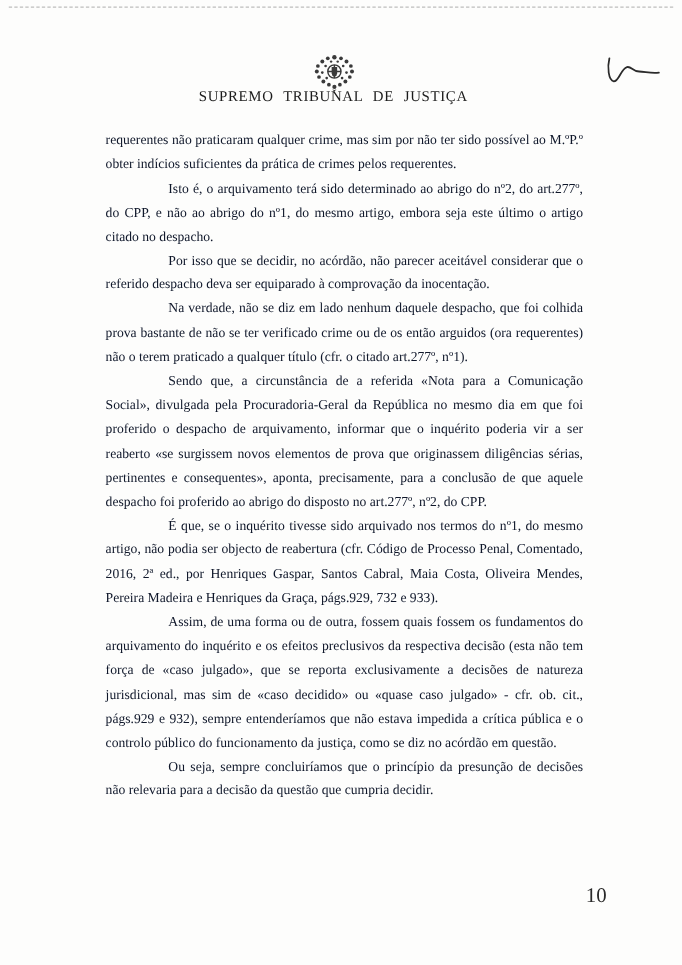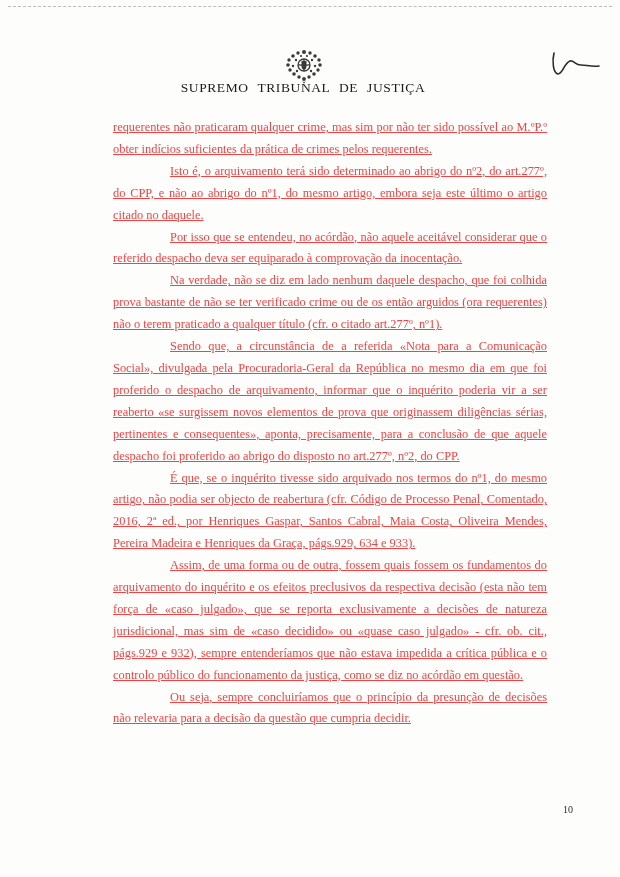--- a/index.html
+++ b/index.html
@@ -21,31 +21,30 @@
     text-align:center;
     font-size:13.5px;letter-spacing:0.6px;word-spacing:5px;
     color:#1b1b1b;
     transform:translateX(-4px);
     white-space:nowrap;
   }
   .handwritten-mark{
     position:absolute;left:546px;top:48px;width:60px;height:38px;
   }
   .text-block{
-    position:absolute;left:113px;top:117px;width:434px;
+    position:absolute;left:96px;top:117px;width:434px;
     font-size:12.4px;line-height:21.9px;
     text-align:justify;
-    color:#ef4444;
-    text-decoration:underline;
+    color:#0f172a;
   }
   .text-block p{margin:0;}
   .text-block p.indent{text-indent:57px;}
   .page-number{
-    position:absolute;left:553px;top:804px;width:30px;
-    font-size:10px;color:#2a2a2a;text-align:center;
+    position:absolute;left:527px;top:804px;width:30px;
+    font-size:19px;color:#2a2a2a;text-align:center;
   }
 </style>
 </head>
 <body>
 
 <div class="scan-artifact-line"></div>
 
 <div class="crest">
   <svg width="46" height="37" viewBox="0 0 46 37" xmlns="http://www.w3.org/2000/svg">
     <g fill="#3a3a3a" stroke="none">
@@ -89,22 +88,22 @@
 <div class="header-title">SUPREMO TRIBUNAL DE JUSTIÇA</div>
 
 <div class="handwritten-mark">
   <svg width="60" height="38" viewBox="0 0 60 38" xmlns="http://www.w3.org/2000/svg">
     <path d="M 8,5 C 6,13 7,25 12,26 C 17,26 18,15 24,13 C 28,12 29,17 35,17 C 40,17 46,19 53,18" fill="none" stroke="#2b2b2b" stroke-width="1.6" stroke-linecap="round"></path>
   </svg>
 </div>
 
 <div class="text-block">
   <p>requerentes não praticaram qualquer crime, mas sim por não ter sido possível ao M.ºP.º obter indícios suficientes da prática de crimes pelos requerentes.</p>
-  <p class="indent">Isto é, o arquivamento terá sido determinado ao abrigo do nº2, do art.277º, do CPP, e não ao abrigo do nº1, do mesmo artigo, embora seja este último o artigo citado no daquele.</p>
-  <p class="indent">Por isso que se entendeu, no acórdão, não aquele aceitável considerar que o referido despacho deva ser equiparado à comprovação da inocentação.</p>
+  <p class="indent">Isto é, o arquivamento terá sido determinado ao abrigo do nº2, do art.277º, do CPP, e não ao abrigo do nº1, do mesmo artigo, embora seja este último o artigo citado no despacho.</p>
+  <p class="indent">Por isso que se decidir, no acórdão, não parecer aceitável considerar que o referido despacho deva ser equiparado à comprovação da inocentação.</p>
   <p class="indent">Na verdade, não se diz em lado nenhum daquele despacho, que foi colhida prova bastante de não se ter verificado crime ou de os então arguidos (ora requerentes) não o terem praticado a qualquer título (cfr. o citado art.277º, nº1).</p>
   <p class="indent">Sendo que, a circunstância de a referida «Nota para a Comunicação Social», divulgada pela Procuradoria-Geral da República no mesmo dia em que foi proferido o despacho de arquivamento, informar que o inquérito poderia vir a ser reaberto «se surgissem novos elementos de prova que originassem diligências sérias, pertinentes e consequentes», aponta, precisamente, para a conclusão de que aquele despacho foi proferido ao abrigo do disposto no art.277º, nº2, do CPP.</p>
-  <p class="indent">É que, se o inquérito tivesse sido arquivado nos termos do nº1, do mesmo artigo, não podia ser objecto de reabertura (cfr. Código de Processo Penal, Comentado, 2016, 2ª ed., por Henriques Gaspar, Santos Cabral, Maia Costa, Oliveira Mendes, Pereira Madeira e Henriques da Graça, págs.929, 634 e 933).</p>
+  <p class="indent">É que, se o inquérito tivesse sido arquivado nos termos do nº1, do mesmo artigo, não podia ser objecto de reabertura (cfr. Código de Processo Penal, Comentado, 2016, 2ª ed., por Henriques Gaspar, Santos Cabral, Maia Costa, Oliveira Mendes, Pereira Madeira e Henriques da Graça, págs.929, 732 e 933).</p>
   <p class="indent">Assim, de uma forma ou de outra, fossem quais fossem os fundamentos do arquivamento do inquérito e os efeitos preclusivos da respectiva decisão (esta não tem força de «caso julgado», que se reporta exclusivamente a decisões de natureza jurisdicional, mas sim de «caso decidido» ou «quase caso julgado» - cfr. ob. cit., págs.929 e 932), sempre entenderíamos que não estava impedida a crítica pública e o controlo público do funcionamento da justiça, como se diz no acórdão em questão.</p>
   <p class="indent">Ou seja, sempre concluiríamos que o princípio da presunção de decisões não relevaria para a decisão da questão que cumpria decidir.</p>
 </div>
 
 <div class="page-number">10</div>
 
 </body></html>

